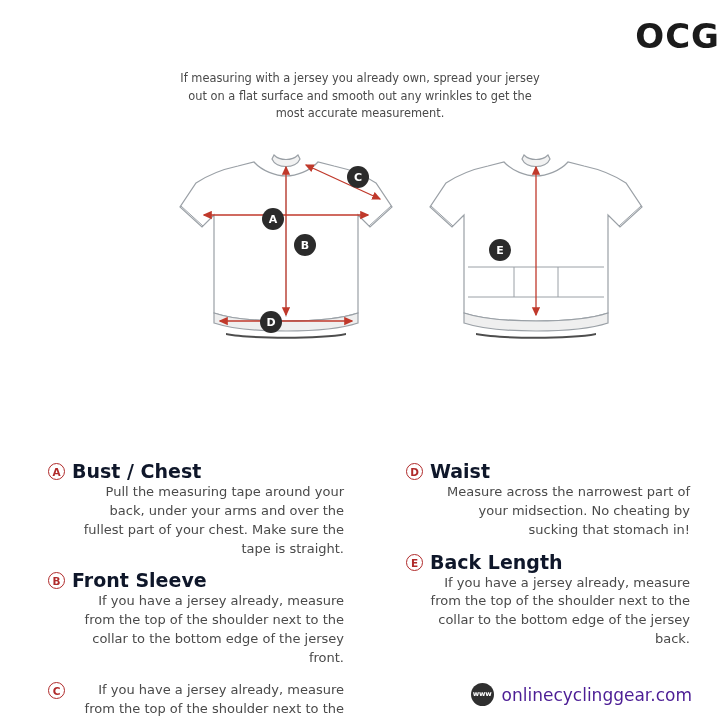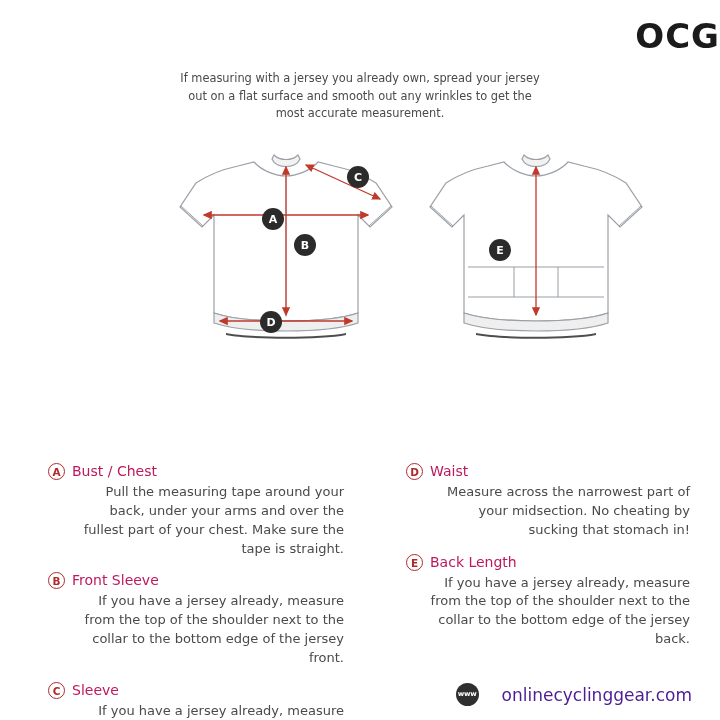--- a/index.html
+++ b/index.html
@@ -80,41 +80,41 @@
     border: 1.6px solid #b02a2a;
     color: #b02a2a;
     font-size: 10.5px;
     font-weight: bold;
     line-height: 17px;
     text-align: center;
     box-sizing: border-box;
     background: #fff;
   }
   .legend-entry .title {
-    font-size: 14px;
-    font-weight: normal;
-    color: #be185d;
+    font-size: 19px;
+    font-weight: bold;
+    color: #0f172a;
     line-height: 18px;
     margin-bottom: 3px;
   }
   .legend-entry .desc {
     font-size: 13px;
     line-height: 1.45;
     color: #4a4a4a;
     text-align: right;
   }
 
   
   .footer {
     position: absolute;
     right: 28px;
     bottom: 14px;
     display: flex;
     align-items: center;
-    gap: 23px;
+    gap: 8px;
   }
   .footer .globe {
     width: 23px;
     height: 23px;
     border-radius: 50%;
     background: #2f2f2f;
     color: #fff;
     font-size: 7px;
     font-weight: bold;
     line-height: 23px;
@@ -264,21 +264,20 @@
     </div>
 
     <div class="legend-entry">
       <div class="badge">B</div>
       <div class="title">Front Sleeve</div>
       <div class="desc">If you have a jersey already, measure from the top of the shoulder next to the collar to the bottom edge of the jersey front.</div>
     </div>
 
     <div class="legend-entry">
       <div class="badge">C</div>
-      <div class="title">Sleeve</div>
       <div class="desc">If you have a jersey already, measure from the top of the shoulder next to the collar to the bottom edge of the sleeve opening.</div>
     </div>
 
   </div>
 
   <div class="legend-col right">
 
     <div class="legend-entry">
       <div class="badge">D</div>
       <div class="title">Waist</div>

